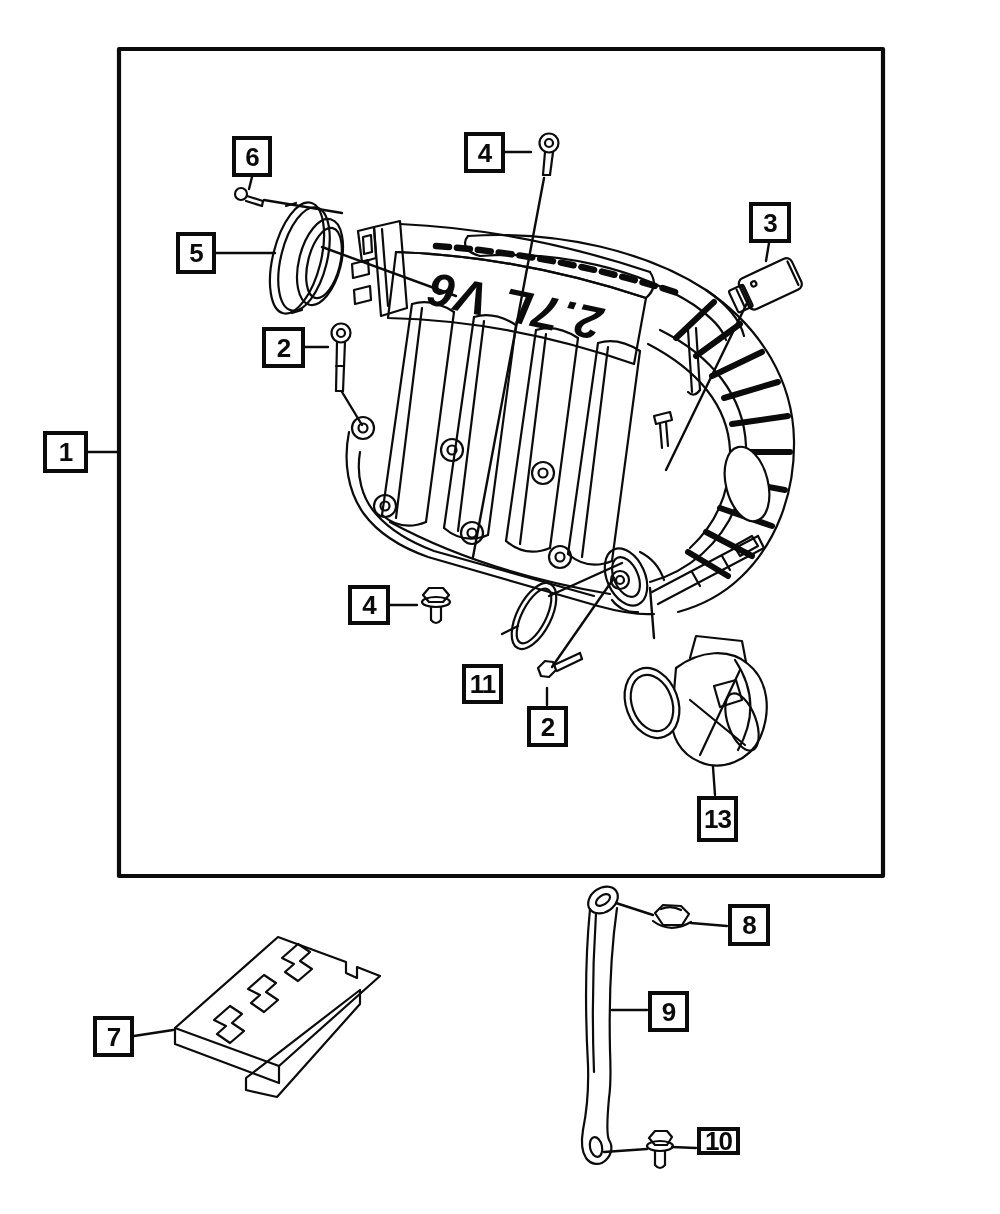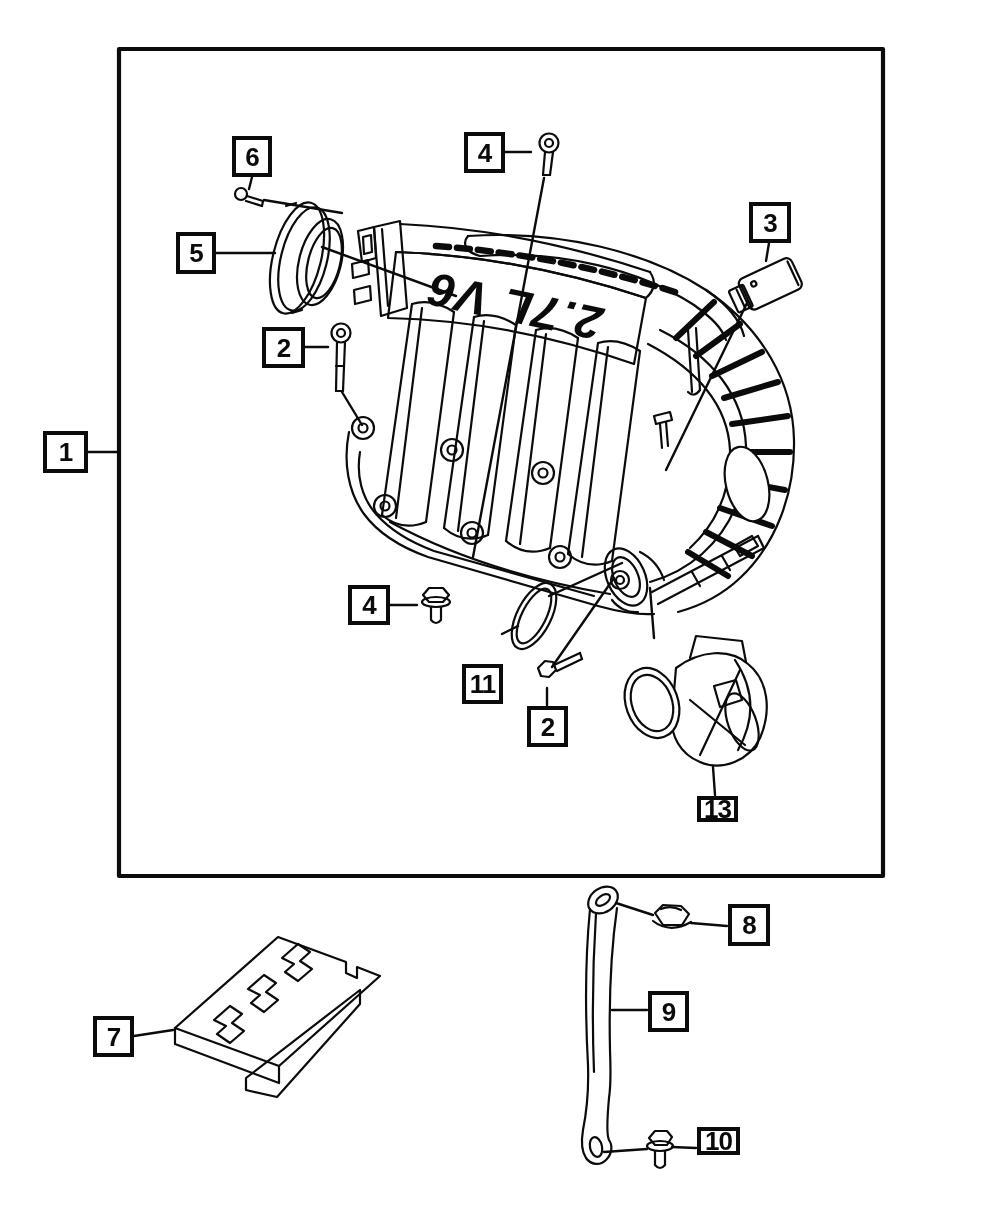--- a/index.html
+++ b/index.html
@@ -267,15 +267,15 @@
   <div class="callout" style="left:464px;top:132px;width:41px;height:41px">4</div>
   <div class="callout" style="left:348px;top:585px;width:42px;height:40px">4</div>
   <div class="callout" style="left:176px;top:232px;width:40px;height:42px">5</div>
   <div class="callout" style="left:232px;top:136px;width:40px;height:41px">6</div>
   <div class="callout" style="left:93px;top:1016px;width:41px;height:41px">7</div>
   <div class="callout" style="left:728px;top:904px;width:42px;height:42px">8</div>
   <div class="callout" style="left:648px;top:991px;width:41px;height:41px">9</div>
   <div class="callout" style="left:697px;top:1127px;width:43px;height:28px">10</div>
   <div class="callout" style="left:462px;top:664px;width:41px;height:40px">11</div>
   <div class="callout" style="left:527px;top:706px;width:41px;height:41px">2</div>
-  <div class="callout" style="left:697px;top:796px;width:41px;height:26px">13</div>
+  <div class="callout" style="left:697px;top:796px;width:41px;height:46px">13</div>
 
 </div>
 
 </body></html>

